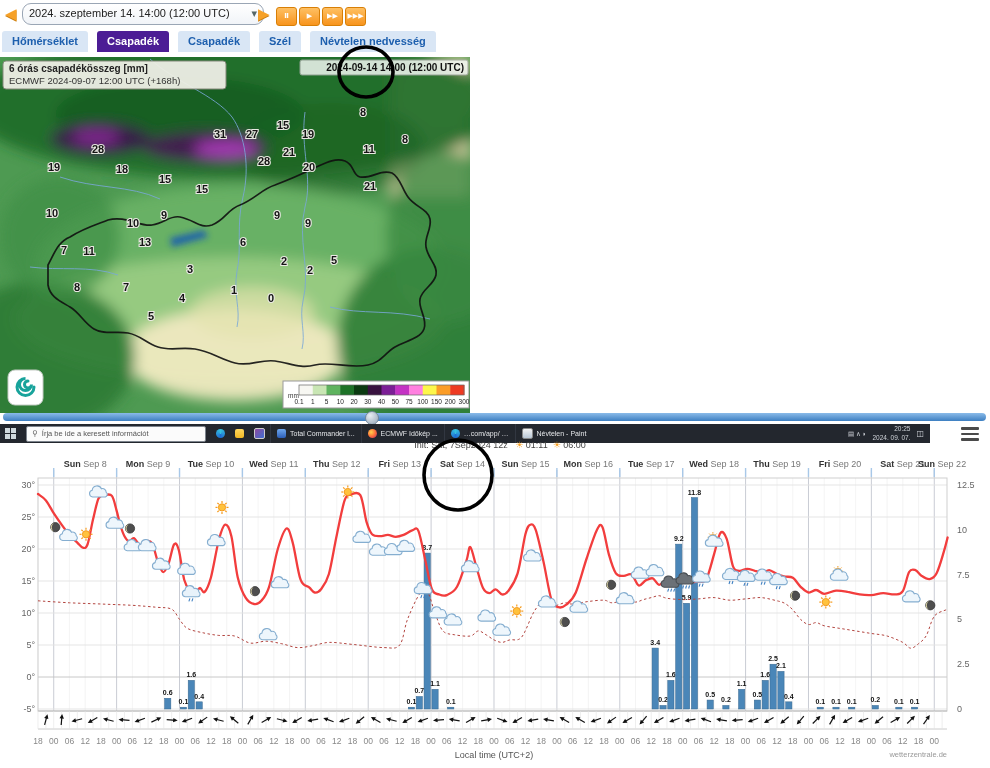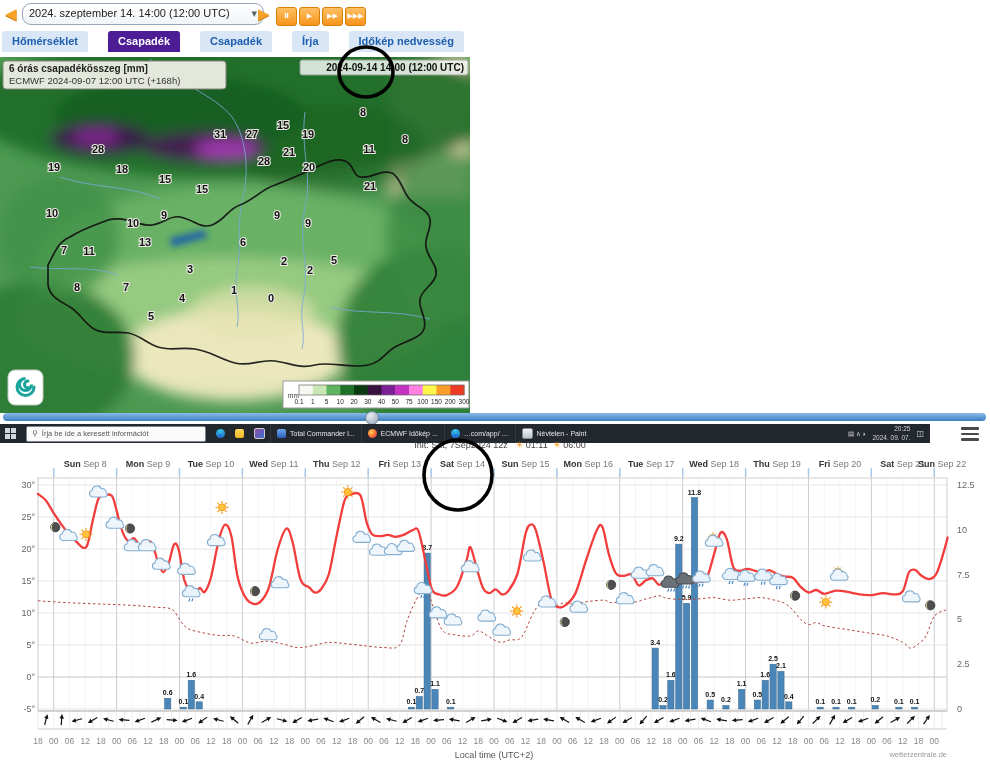--- a/index.html
+++ b/index.html
@@ -9,21 +9,21 @@
   
   #toolbar{left:0;top:0;width:990px;height:28px;}
   .nav-arrow{font-size:15px;color:#f6a128;text-shadow:0 1px 0 #c97b0a;cursor:pointer;line-height:26px;}
   #date-select{left:22px;top:3px;width:228px;height:20px;border:1px solid #9aa6b5;border-radius:9px;
      background:linear-gradient(#fff,#f1f4f8);font-size:11px;color:#222;line-height:18px;
      padding:0 6px;display:flex;justify-content:space-between;align-items:flex-start;}
   .tb-btn{width:19px;height:17px;border:1px solid #d87f06;border-radius:3px;
      background:linear-gradient(#ffc063,#f7941d);color:#fff;font-size:7px;font-weight:bold;
      display:inline-flex;align-items:center;justify-content:center;margin-right:2px;cursor:pointer;}
   
-  #tabs{left:2px;top:31px;display:flex;gap:20px;}
+  #tabs{left:2px;top:31px;display:flex;gap:9px;}
   .tab{padding:4px 10px 5px;border-radius:3px 3px 0 0;background:#d9e6f5;color:#1d5fae;
        font-size:11px;font-weight:bold;cursor:pointer;white-space:nowrap;}
   .tab.active{background:#4c1d95;color:#fff;}
   
   #slider{left:3px;top:413px;width:983px;height:8px;border-radius:4px;
      background:linear-gradient(#8abbe9,#3d7fc1);}
   #slider-handle{left:362px;top:-2px;width:12px;height:12px;border-radius:50%;
      background:radial-gradient(circle at 35% 30%,#e8edf2,#93a4b5);border:1px solid #74879a;position:absolute;}
   
   #taskbar{left:0;top:424px;width:930px;height:19px;background:#23272e;display:flex;align-items:center;color:#ddd;}
@@ -54,22 +54,22 @@
     <span style="color:#566">▾</span>
   </div>
   <span class="nav-arrow abs" style="left:258px;top:1px">▶</span>
   <div class="abs" style="left:276px;top:4px" id="anim-buttons"><span class="tb-btn">Ⅱ</span><span class="tb-btn">▶</span><span class="tb-btn">▶▶</span><span class="tb-btn">▶▶▶</span></div>
 </div>
 
 <div id="tabs" class="abs">
     <div class="tab">Hőmérséklet</div>
     <div class="tab active">Csapadék</div>
     <div class="tab">Csapadék</div>
-    <div class="tab">Írja</div>
-    <div class="tab">Időkép nedvesség</div>
+    <div class="tab">Szél</div>
+    <div class="tab">Névtelen nedvesség</div>
   </div>
 
 <svg id="map" class="abs" style="left:0;top:57px" width="470" height="356" viewBox="0 0 470 356">
   <defs>
     <filter id="blur7" x="-30%" y="-30%" width="160%" height="160%">
         <feGaussianBlur stdDeviation="7"></feGaussianBlur>
       </filter>
     <filter id="blur3" x="-30%" y="-30%" width="160%" height="160%">
         <feGaussianBlur stdDeviation="3"></feGaussianBlur>
       </filter>

